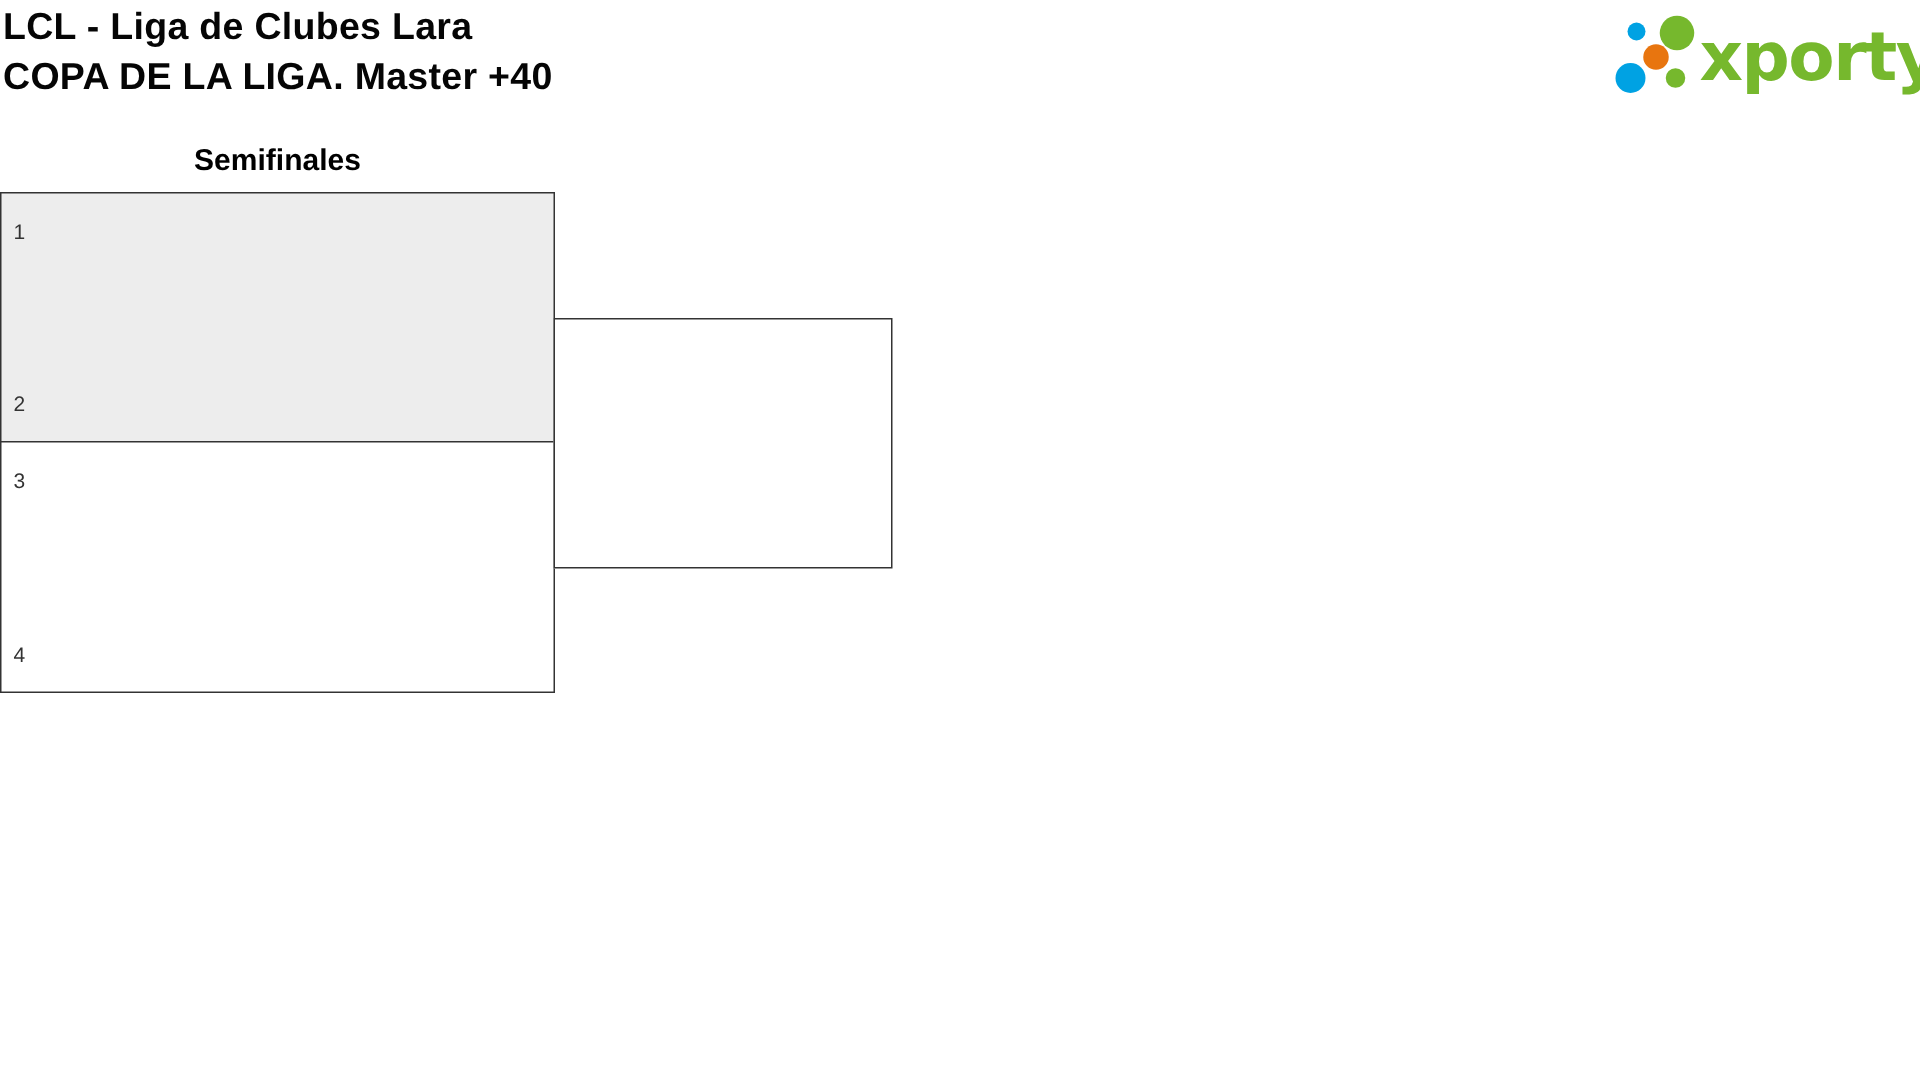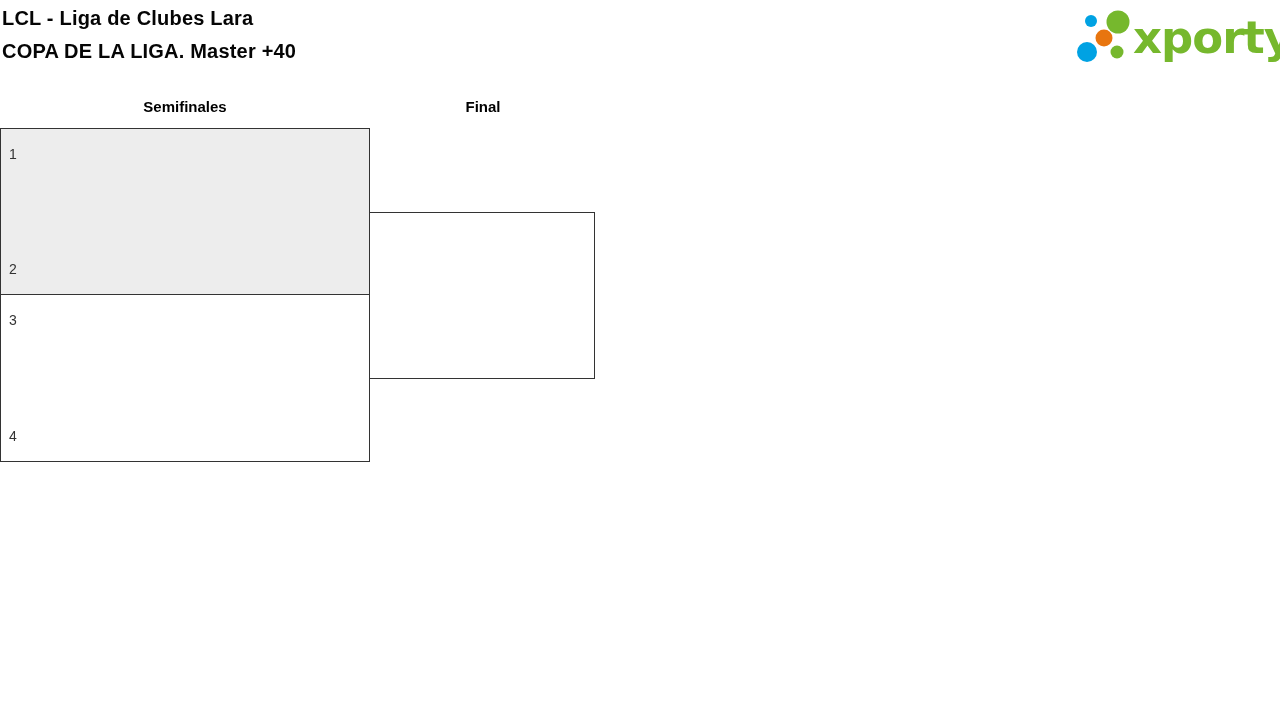--- a/index.html
+++ b/index.html
@@ -16,21 +16,21 @@
     color: #000;
   }
 
   
   .title-block {
     position: absolute;
     left: 2px;
     top: 2px;
   }
   .title-line {
-    font-size: 20px;
+    font-size: 25px;
     line-height: 33px;
     font-weight: 600;
     color: #050505;
     letter-spacing: 0.2px;
     white-space: nowrap;
   }
 
   
   .logo {
     position: absolute;
@@ -42,21 +42,21 @@
   }
 
   
   .round-headers {
     position: absolute;
     left: 0;
     top: 97px;
     display: flex;
   }
   .round-header {
-    font-size: 15px;
+    font-size: 20px;
     font-weight: 600;
     line-height: 20px;
     text-align: center;
     color: #000;
   }
   .round-header.semis { width: 370px; }
   .round-header.final { width: 226px; }
 
   
   .match {
@@ -99,21 +99,20 @@
       <circle cx="34" cy="38" r="8.5" fill="#e8750f"></circle>
       <circle cx="17" cy="52" r="10" fill="#00a2e3"></circle>
       <circle cx="47" cy="52" r="6.5" fill="#76b82d"></circle>
     </g>
     <text x="63" y="53" font-family="DejaVu Sans, sans-serif" font-size="45" font-weight="bold" letter-spacing="-1" fill="#76b82d">xporty</text>
   </svg>
 </div>
 
 <div class="round-headers">
   <div class="round-header semis">Semifinales</div>
-  <div class="round-header final">Final</div>
 </div>
 
 <div class="match match-sf1 shaded">
   <div class="seed">1</div>
   <div class="seed">2</div>
 </div>
 
 <div class="match match-sf2">
   <div class="seed">3</div>
   <div class="seed">4</div>

